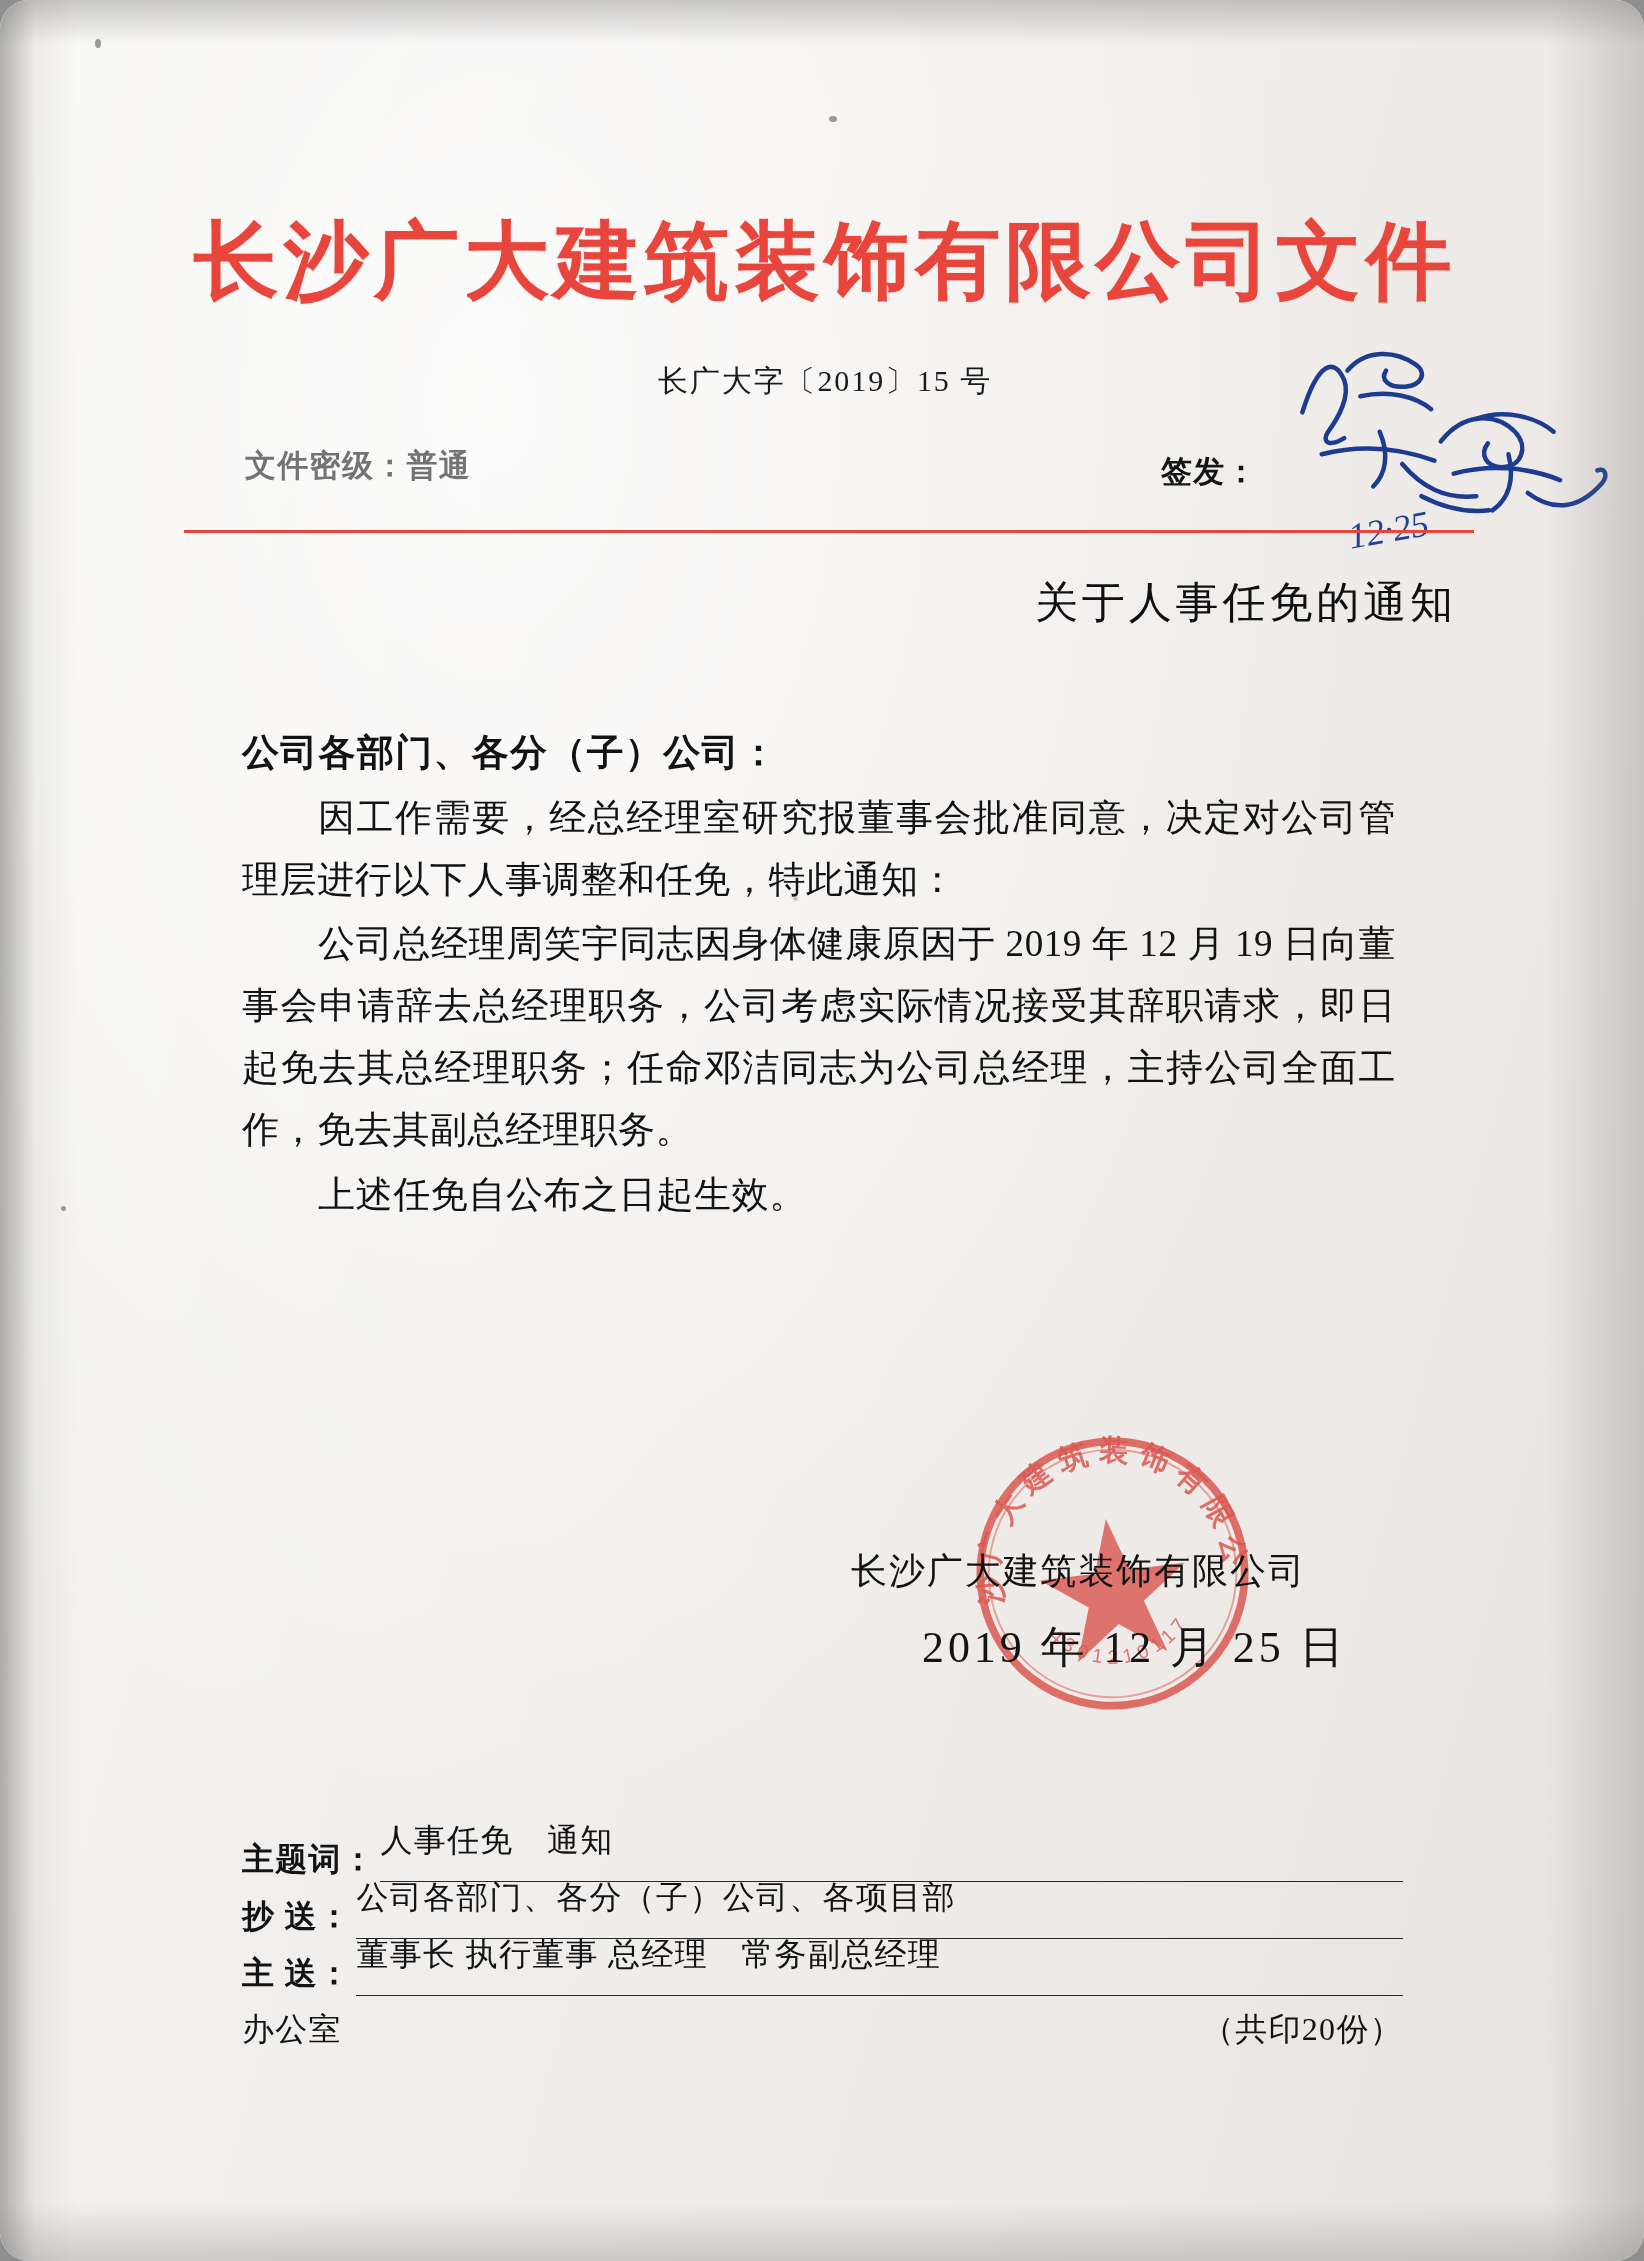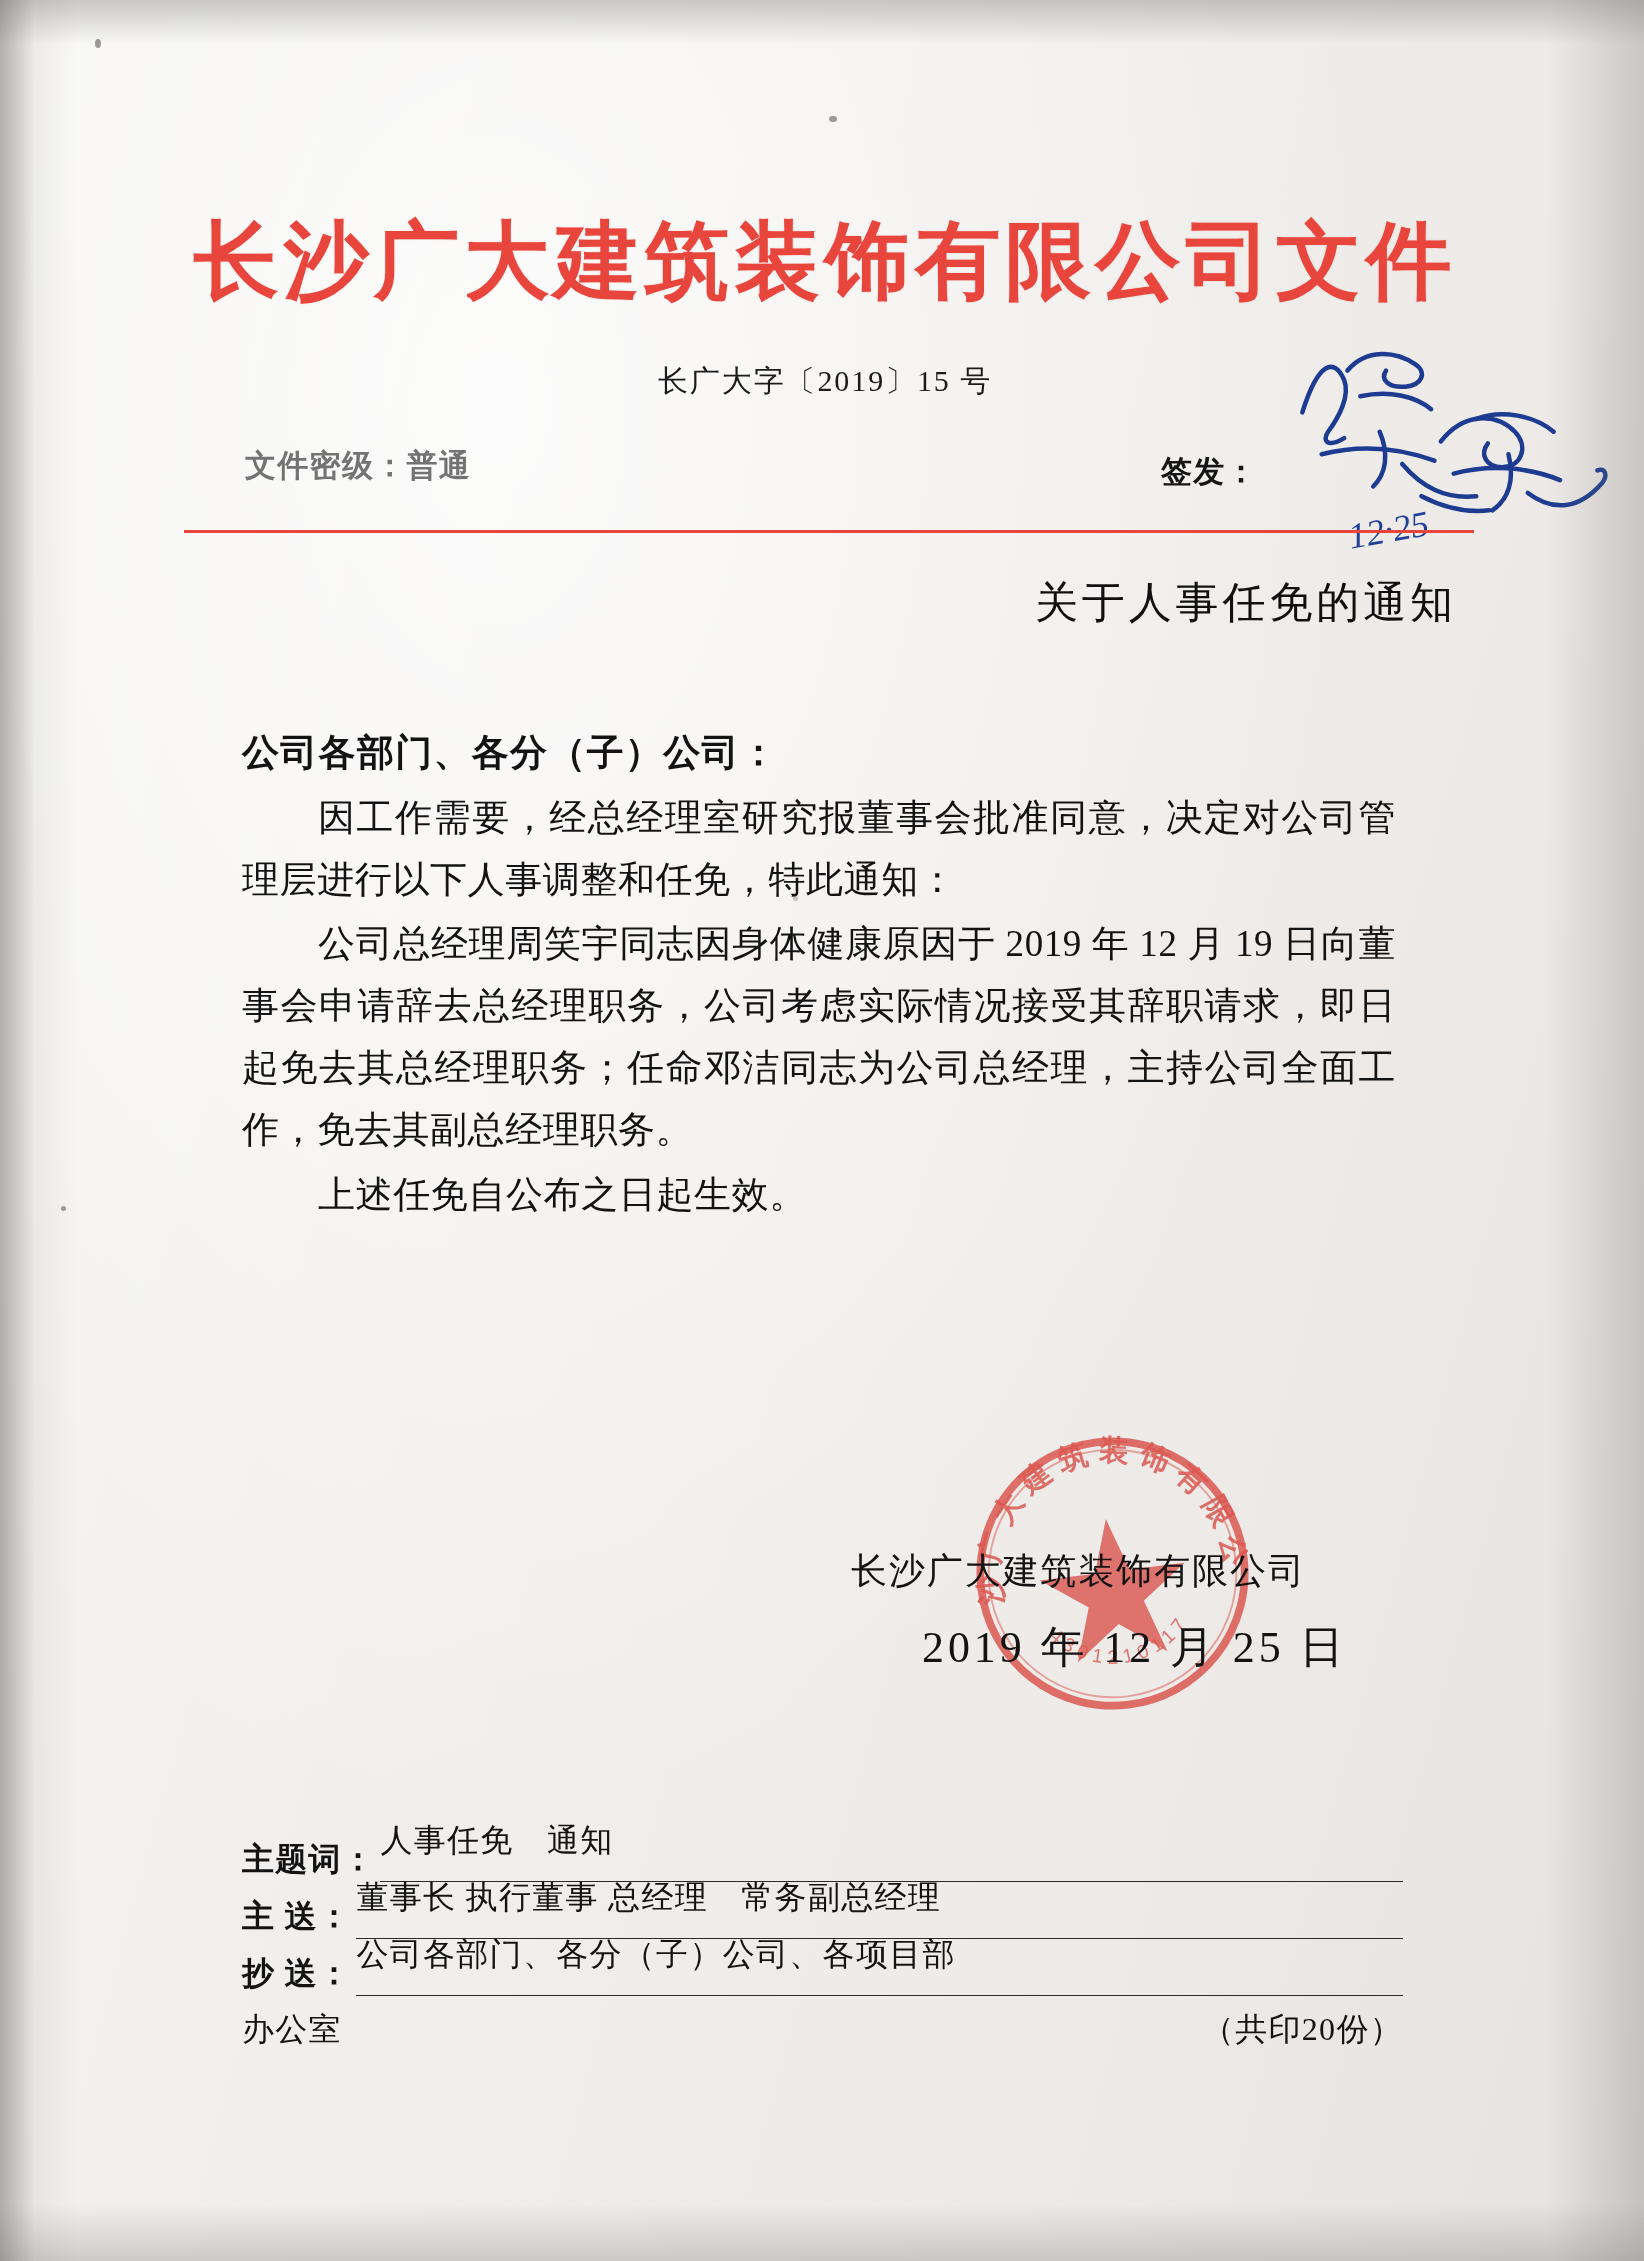--- a/index.html
+++ b/index.html
@@ -7,20 +7,21 @@
     padding: 0;
     background: #8e8e8e;
   }
   .page {
     position: relative;
     width: 1644px;
     height: 2261px;
     background: #f2f0ee;
     overflow: hidden;
     font-family: "Liberation Serif", "DejaVu Serif", serif;
+    border-radius: 29px;
   }
   
   .paper-tint {
     position: absolute;
     inset: 0;
     background:
       radial-gradient(ellipse at 30% 18%, rgba(255,255,255,0.75) 0%, rgba(255,255,255,0) 55%),
       linear-gradient(105deg, #f6f5f3 0%, #f1efed 38%, #edeae7 72%, #e6e2df 100%);
     pointer-events: none;
   }
@@ -306,26 +307,26 @@
 
     <div class="sign-company">长沙广大建筑装饰有限公司</div>
     <div class="sign-date">2019 年 12 月 25 日</div>
 
     <div class="footer">
       <div class="footer-row">
         <span class="footer-key">主题词：</span>
         <span class="footer-val">人事任免　通知</span>
       </div>
       <div class="footer-row">
+        <span class="footer-key">抄 送：</span>
+        <span class="footer-val">公司各部门、各分（子）公司、各项目部</span>
+      </div>
+      <div class="footer-row">
         <span class="footer-key">主 送：</span>
         <span class="footer-val">董事长 执行董事 总经理　常务副总经理</span>
-      </div>
-      <div class="footer-row">
-        <span class="footer-key">抄 送：</span>
-        <span class="footer-val">公司各部门、各分（子）公司、各项目部</span>
       </div>
       <div class="footer-last">
         <span>办公室</span>
         <span class="copies">（共印20份）</span>
       </div>
     </div>
 
   </div>
 
   <div class="speck" style="left:95px;top:39px;width:5.8px;height:9px;"></div>

